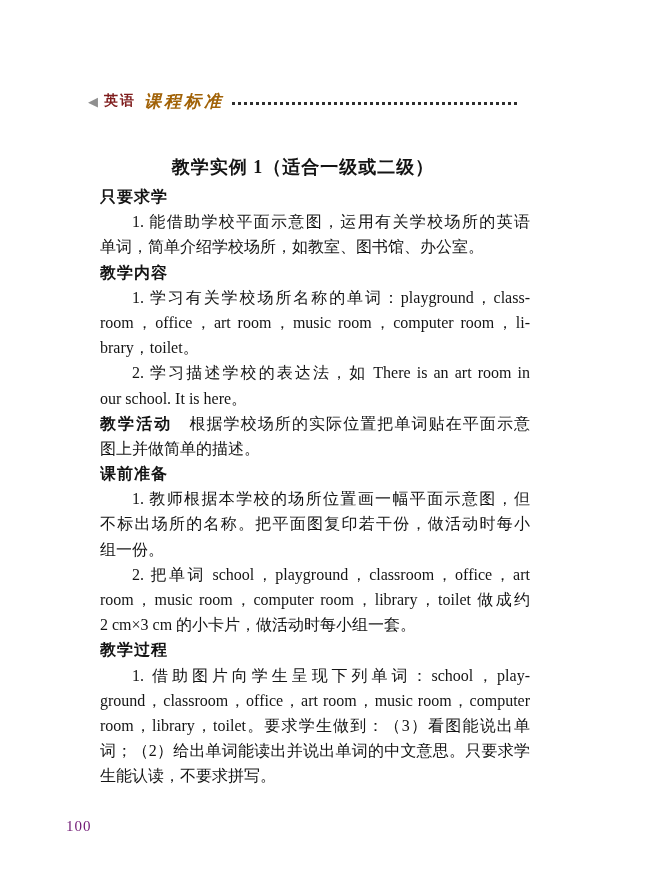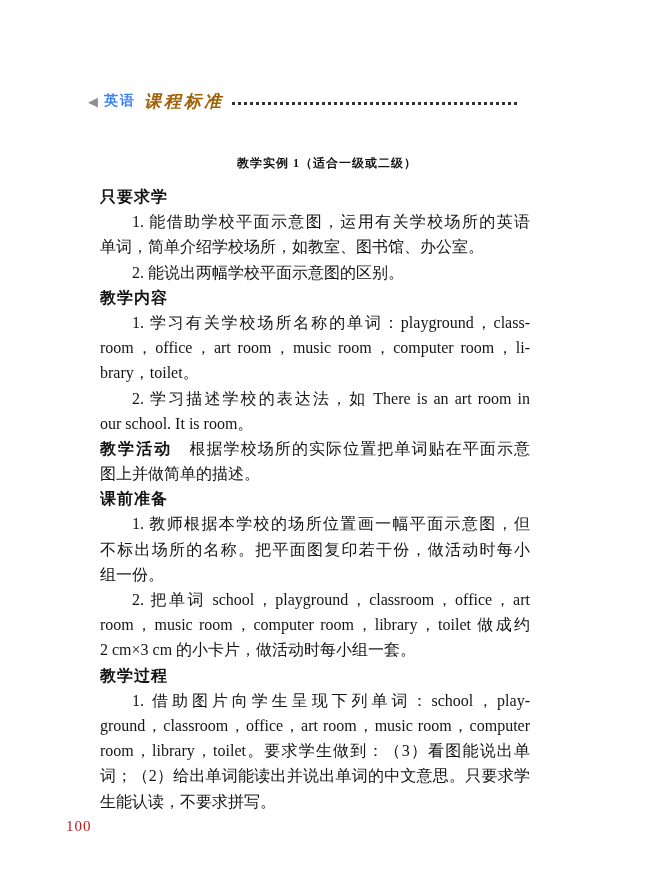--- a/index.html
+++ b/index.html
@@ -26,21 +26,21 @@
   .hdr-arrow {
     color: #8f8f8f;
     font-size: 13px;
     line-height: 1;
     margin-right: 6px;
     font-family: "DejaVu Sans", sans-serif;
   }
   .hdr-subject {
     font-weight: bold;
     font-size: 14px;
-    color: #3b82f6;
+    color: #7f1d1d;
     letter-spacing: 2px;
     white-space: nowrap;
   }
   .hdr-series {
     font-style: italic;
     font-weight: bold;
     font-size: 17px;
     color: #a16207;
     letter-spacing: 3px;
     margin-left: 8px;
@@ -50,25 +50,25 @@
     flex: 1;
     height: 3px;
     margin-left: 8px;
     margin-top: 4px;
     background: repeating-linear-gradient(90deg, #2e2e2e 0 3px, transparent 3px 6px);
   }
 
   
   .doc-title {
     position: absolute;
-    left: 112px;
+    left: 88px;
     top: 155px;
     width: 430px;
     text-align: center;
-    font-size: 12px;
+    font-size: 18px;
     font-weight: bold;
     letter-spacing: 1px;
   }
 
   
   .content {
     position: absolute;
     left: 100px;
     top: 184px;
     width: 430px;
@@ -84,48 +84,47 @@
   .j       { text-align: justify; text-align-last: justify; }
   .lead-text { font-weight: bold; letter-spacing: 1px; margin-top: 43px; }
 
   
   .pagenum {
     position: absolute;
     left: 66px;
     top: 818px;
     font-size: 15px;
     letter-spacing: 1px;
-    color: #b91c1c;
+    color: #701a75;
   }
 </style>
 </head>
 <body>
 
 <div class="page">
 
   <div class="header">
     <span class="hdr-arrow">◀</span>
     <span class="hdr-subject">英语</span>
     <span class="hdr-series">课程标准</span>
     <span class="hdr-dots"></span>
   </div>
 
   <div class="doc-title">教学实例 1（适合一级或二级）</div>
 
   <div class="content">
     <div class="line heading">只要求学</div>
     <div class="line indent j">1. 能借助学校平面示意图，运用有关学校场所的英语</div>
     <div class="line">单词，简单介绍学校场所，如教室、图书馆、办公室。</div>
-    <div class="line indent">2. 能说出两幅学校平面示意图的区别。</div>
     <div class="line heading">教学内容</div>
     <div class="line indent j">1. 学习有关学校场所名称的单词：playground，class-</div>
     <div class="line j">room，office，art room，music room，computer room，li-</div>
     <div class="line">brary，toilet。</div>
     <div class="line indent j">2. 学习描述学校的表达法，如 There is an art room in</div>
-    <div class="line">our school. It is room。</div>
+    <div class="line">our school. It is here。</div>
     <div class="line j">
       <span class="lead-text">教学活动</span><span>　根据学校场所的实际位置把单词贴在平面示意</span>
     </div>
     <div class="line">图上并做简单的描述。</div>
     <div class="line heading">课前准备</div>
     <div class="line indent j">1. 教师根据本学校的场所位置画一幅平面示意图，但</div>
     <div class="line j">不标出场所的名称。把平面图复印若干份，做活动时每小</div>
     <div class="line">组一份。</div>
     <div class="line indent j">2. 把单词 school，playground，classroom，office，art</div>
     <div class="line j">room，music room，computer room，library，toilet 做成约</div>

